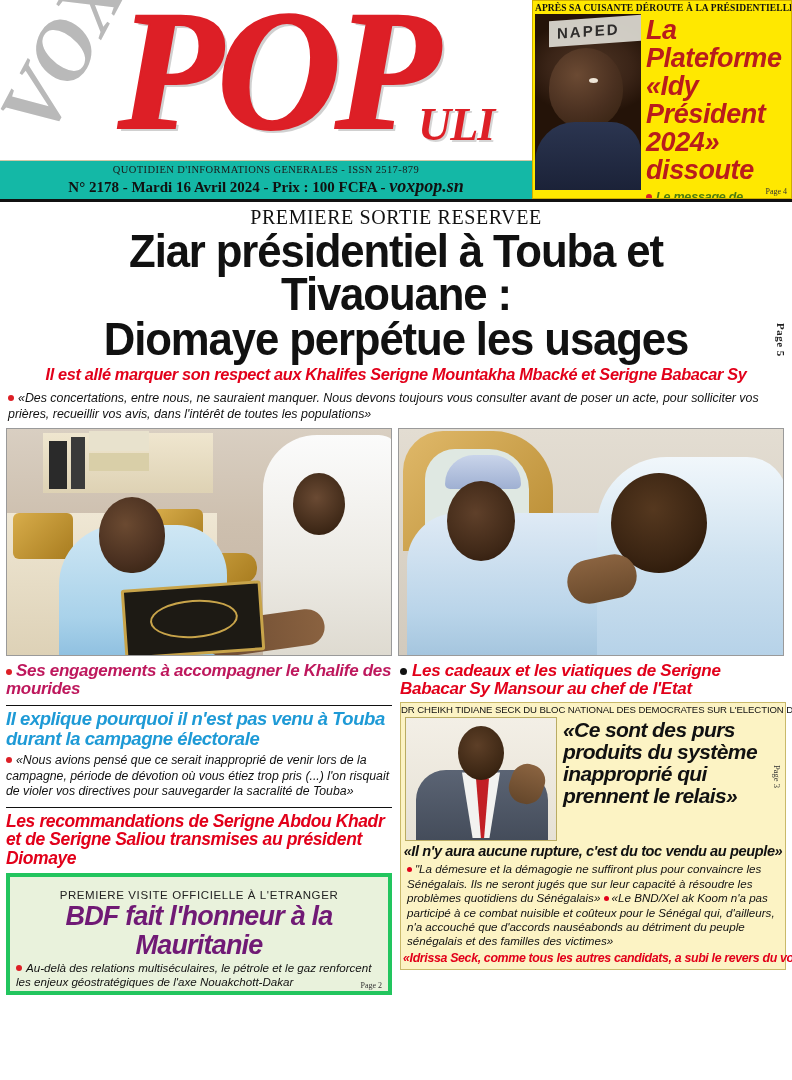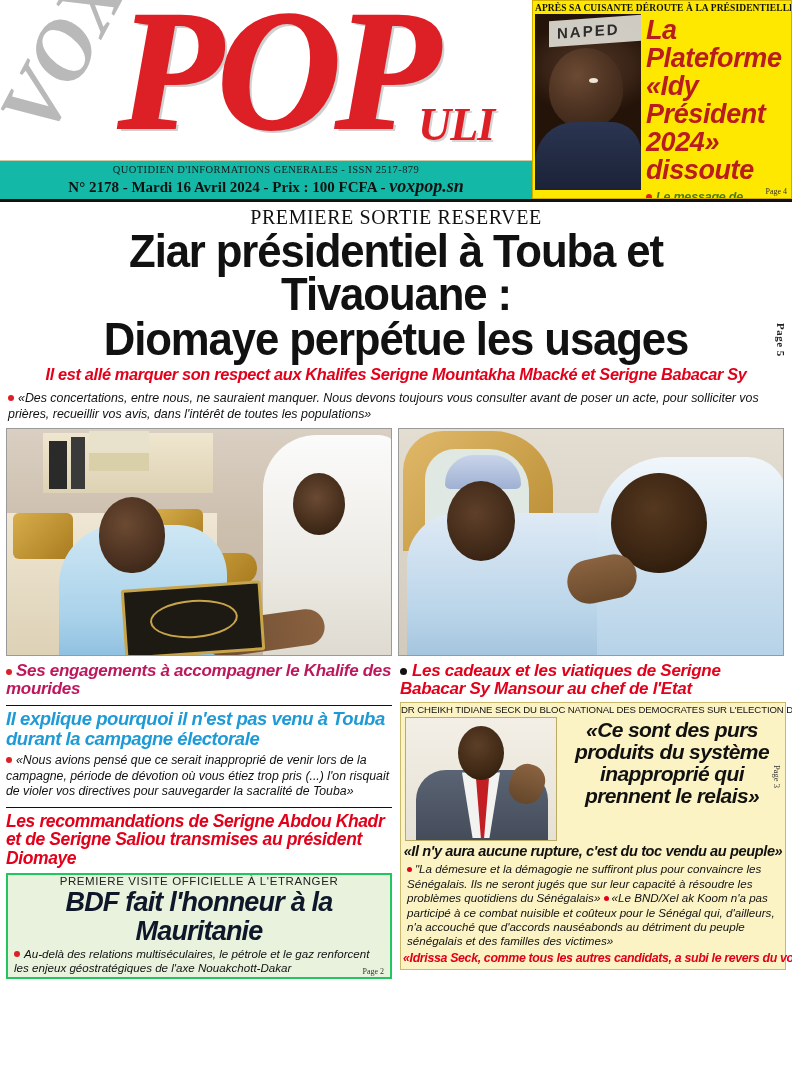--- a/index.html
+++ b/index.html
@@ -134,26 +134,26 @@
      font-size:17px;line-height:1.06;color:#e2001a;padding-top:6px;letter-spacing:-.3px;}
   .hr-thin{border-top:1.5px solid #111;margin:7px 0 0;}
   .blue-head{font-family:"Liberation Sans",sans-serif;font-weight:bold;font-style:italic;
      font-size:18.5px;line-height:1.05;color:#1e9ad6;letter-spacing:-.45px;padding-top:3px;}
   .body-q{font-family:"Liberation Sans",sans-serif;font-style:italic;font-size:12.3px;
      line-height:1.26;color:#111;padding-top:5px;}
   .red-head{font-family:"Liberation Sans",sans-serif;font-weight:bold;font-style:italic;
      font-size:17.5px;line-height:1.06;color:#e2001a;letter-spacing:-.4px;padding-top:4px;}
 
   
-  .greenbox{margin-top:6px;background:#e9f2dc;border:2px solid #22c55e;box-sizing:border-box;
-     padding:0 6px 2px;position:relative;}
+  .greenbox{margin-top:6px;background:#e9f2dc;border:4px solid #22c55e;box-sizing:border-box;
+     padding:12px 6px 2px;position:relative;}
   .gb-kicker{text-align:center;font-family:"Liberation Sans",sans-serif;font-size:11.5px;
      color:#222;letter-spacing:.6px;}
   .gb-title{text-align:center;font-family:"Liberation Sans",sans-serif;font-weight:bold;font-style:italic;
-     font-size:27px;color:#0f172a;letter-spacing:-.8px;line-height:1.05;margin-top:1px;}
+     font-size:27px;color:#701a75;letter-spacing:-.8px;line-height:1.05;margin-top:1px;}
   .gb-body{font-family:"Liberation Sans",sans-serif;font-style:italic;font-size:11.6px;
      line-height:1.22;color:#111;margin-top:2px;}
   .gb-page{position:absolute;right:6px;bottom:1px;}
 
   
   .yellowbox{margin-top:4px;background:#fcf3c4;border:1px solid #c9b96a;box-sizing:border-box;
      position:relative;padding-bottom:2px;}
   .yb-kicker{text-align:center;font-family:"Liberation Sans",sans-serif;font-size:9.6px;
      color:#111;letter-spacing:-.1px;white-space:nowrap;padding:1px 0 2px;}
   .yb-row{display:flex;gap:6px;padding:0 4px;}
@@ -164,21 +164,21 @@
      background:linear-gradient(180deg,#5b6474 0%,#434b59 100%);border-radius:30px 30px 0 0;}
   .yp-shirt{position:absolute;left:56px;top:54px;width:38px;height:66px;background:#f2f2f0;
      clip-path:polygon(0 0,100% 0,72% 100%,28% 100%);}
   .yp-tie{position:absolute;left:70px;top:60px;width:13px;height:60px;background:#c21f25;
      clip-path:polygon(0 0,100% 0,62% 100%,38% 100%);}
   .yp-head{position:absolute;left:52px;top:8px;width:46px;height:54px;border-radius:50%;
      background:radial-gradient(circle at 42% 36%,#5d3f27 0%,#3d2714 65%,#261505 100%);}
   .yp-hand{position:absolute;left:104px;top:46px;width:34px;height:40px;border-radius:16px;
      background:linear-gradient(180deg,#8a6340,#65472b);transform:rotate(18deg);}
   .yb-quote{flex:1;font-family:"Liberation Sans",sans-serif;font-weight:bold;font-style:italic;
-     font-size:21px;line-height:1.04;color:#111;text-align:center;letter-spacing:-.6px;padding-top:2px;}
+     font-size:21px;line-height:1.04;color:#111;text-align:left;letter-spacing:-.6px;padding-top:2px;}
   .yb-page{position:absolute;right:3px;top:62px;writing-mode:vertical-rl;
      font-family:"Liberation Serif",serif;font-size:8.5px;color:#333;}
   .yb-strap{font-family:"Liberation Sans",sans-serif;font-weight:bold;font-style:italic;
      font-size:14.6px;color:#111;text-align:center;letter-spacing:-.4px;padding:2px 2px 1px;
      white-space:nowrap;}
   .yb-body{font-family:"Liberation Sans",sans-serif;font-style:italic;font-size:11.6px;
      line-height:1.24;color:#111;padding:2px 6px 0;}
   .yb-foot{font-family:"Liberation Sans",sans-serif;font-weight:bold;font-style:italic;
      font-size:12.4px;color:#e2001a;text-align:center;padding:2px 2px 2px;letter-spacing:-.35px;
      white-space:nowrap;}

